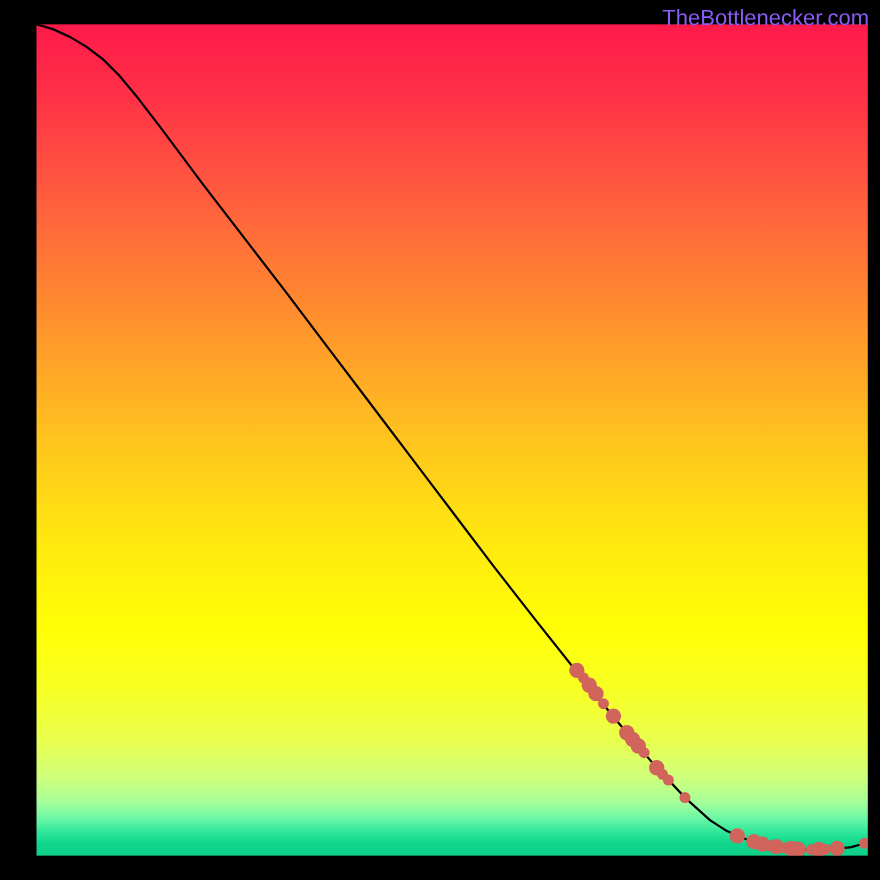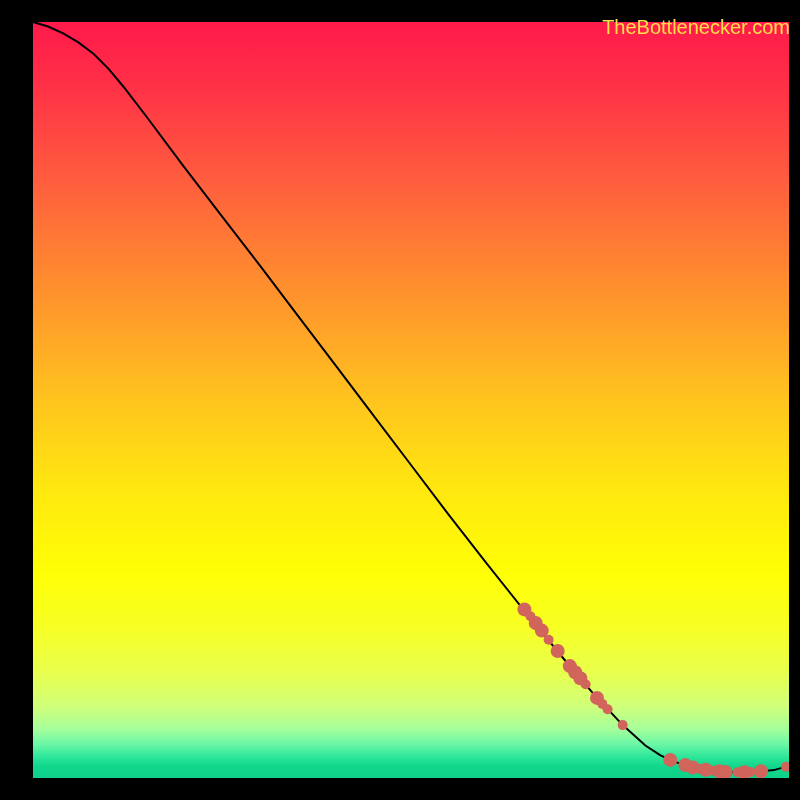--- a/index.html
+++ b/index.html
@@ -10,23 +10,23 @@
     background: #000;
     overflow: hidden;
   }
   .wrap {
     position: relative;
     width: 800px;
     height: 800px;
   }
   .watermark {
     position: absolute;
-    top: 16px;
+    top: 6px;
     right: 10px;
-    color: #fde047;
+    color: #8b5cf6;
     font-family: Arial, Helvetica, sans-serif;
     font-size: 20px;
     font-weight: 400;
     z-index: 10;
     user-select: none;
   }
   svg {
     display: block;
   }
 </style>

